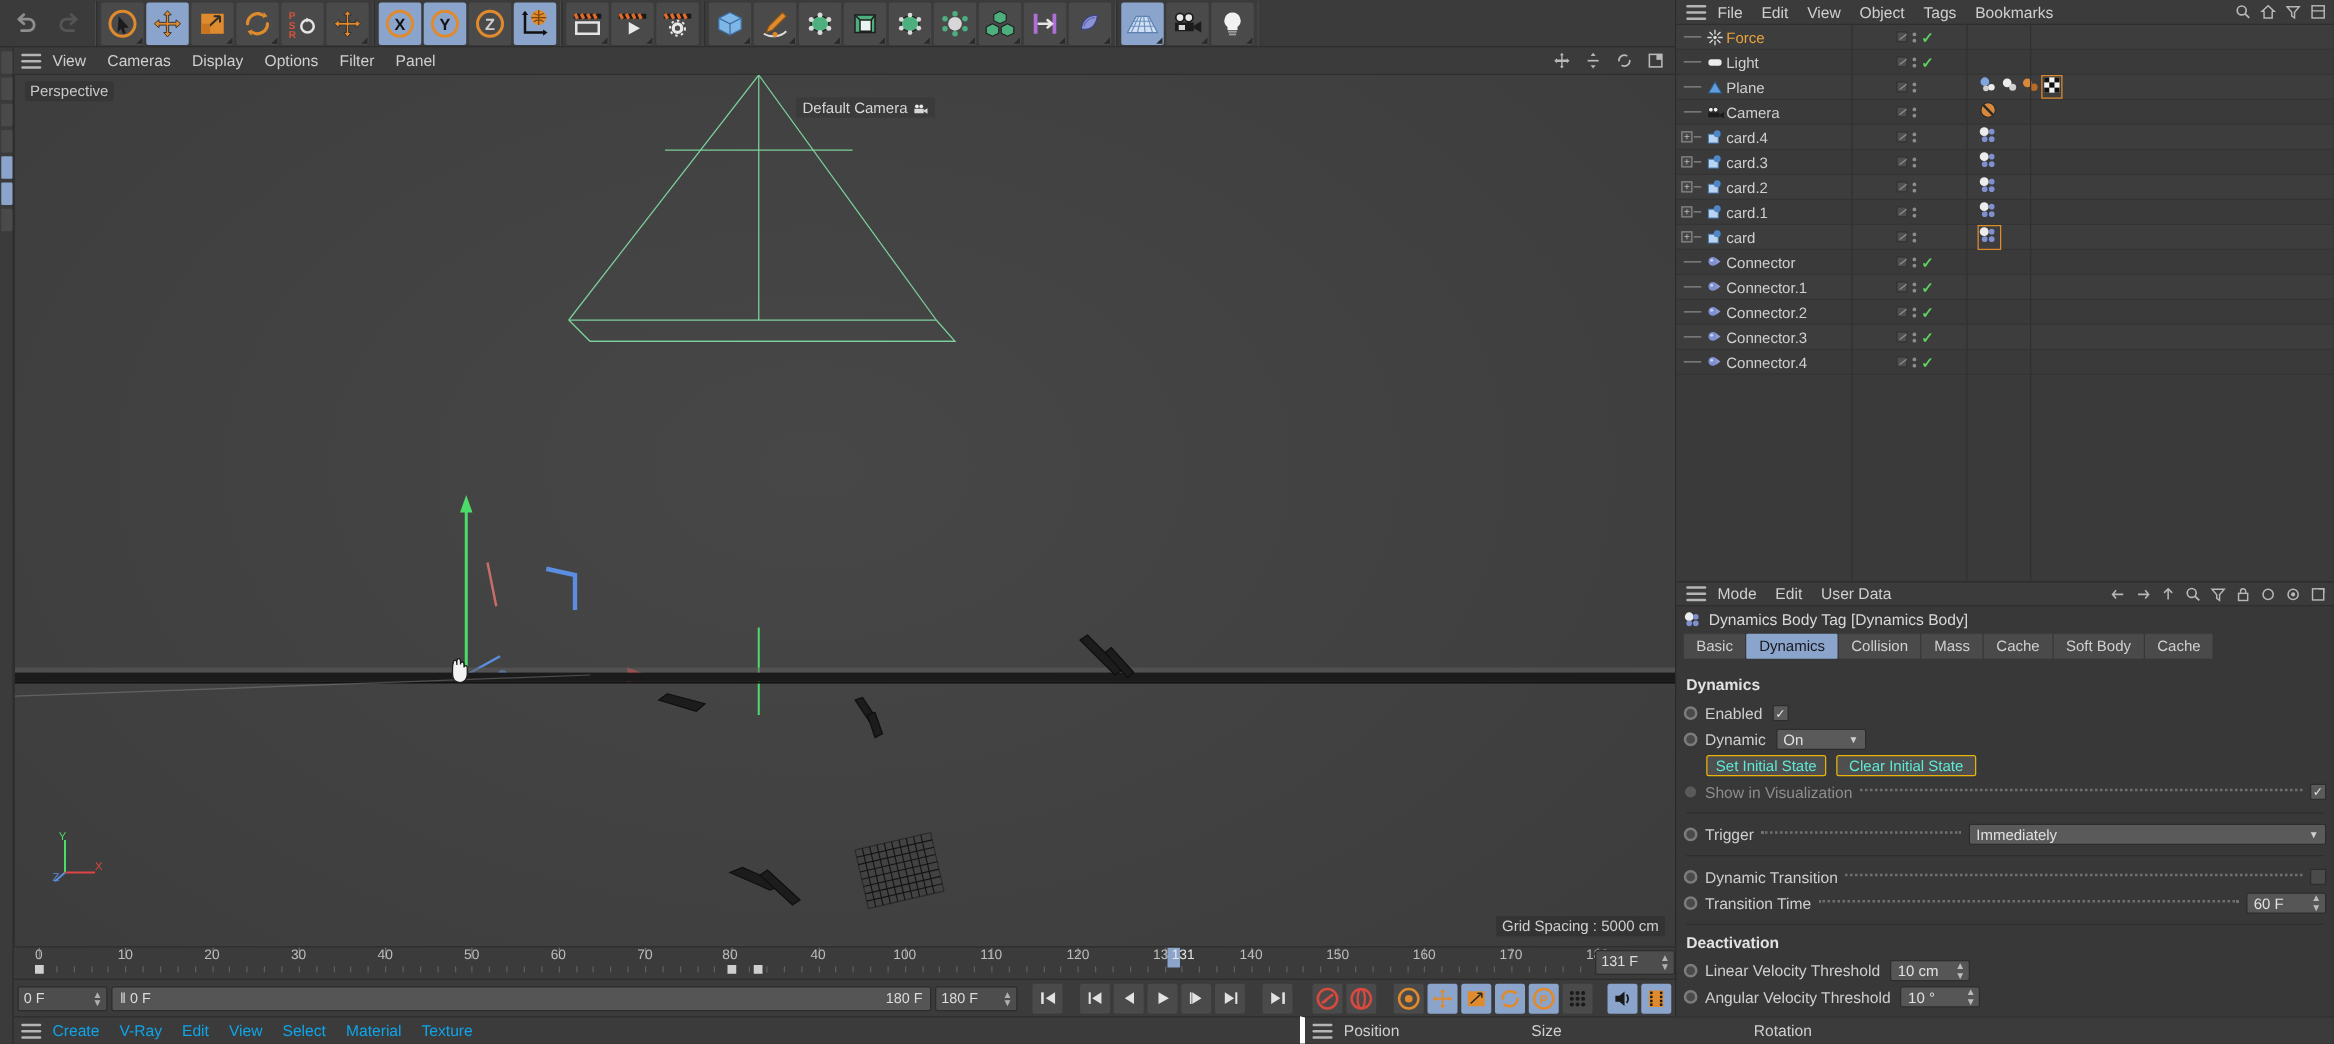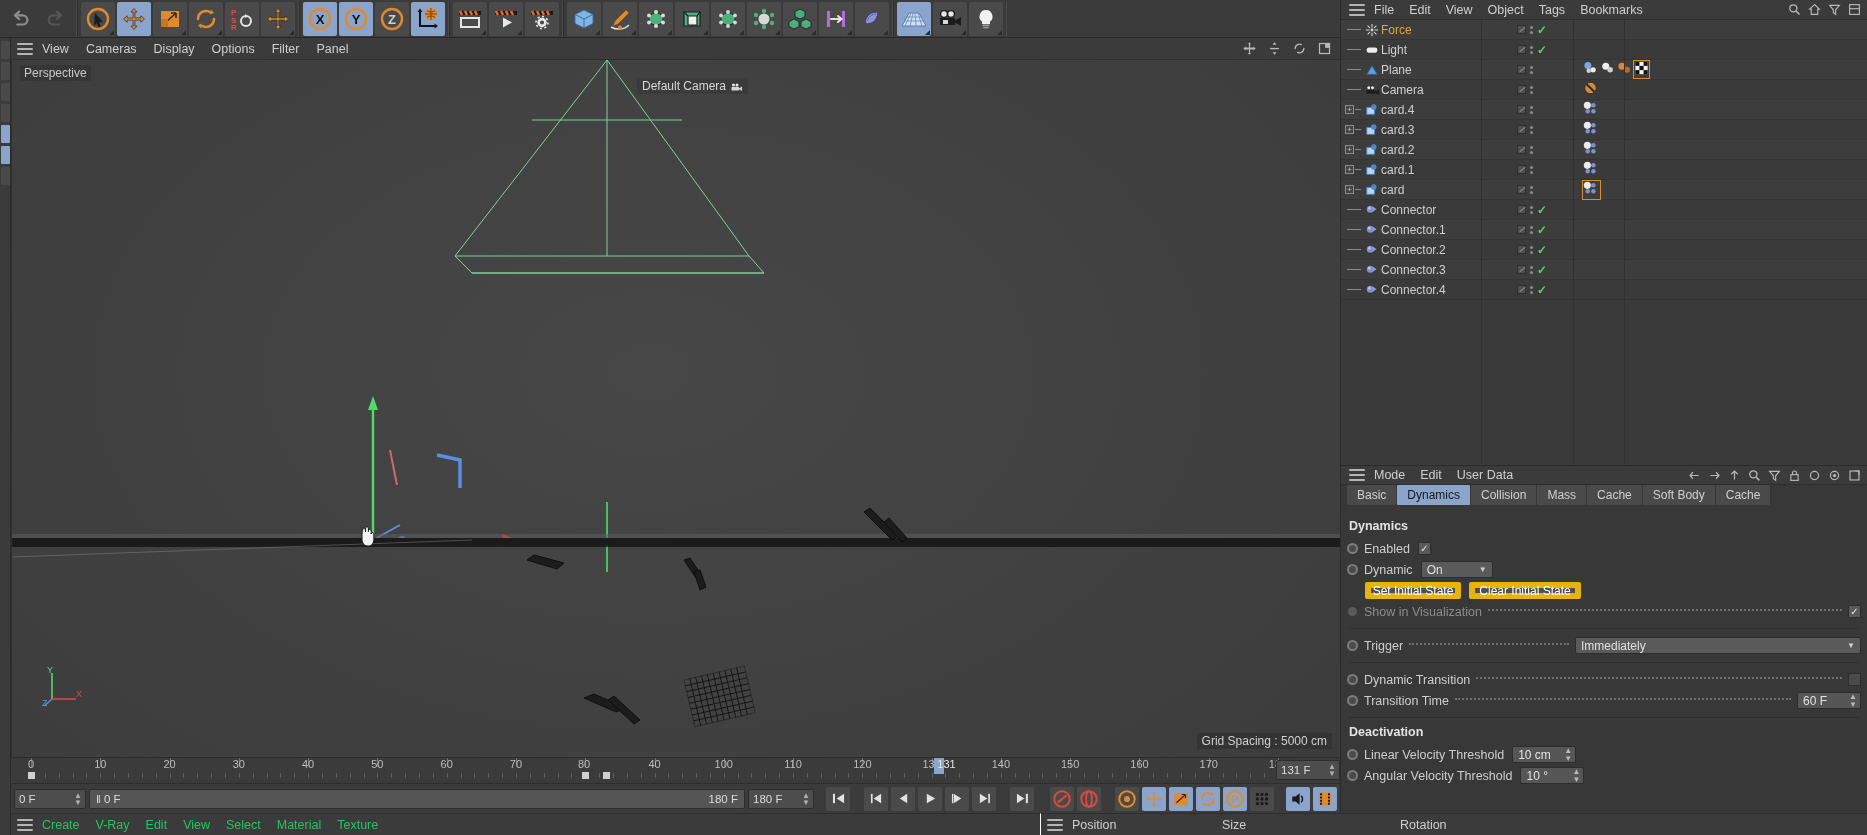--- a/index.html
+++ b/index.html
@@ -110,25 +110,25 @@
     display:flex; align-items:center; justify-content:center; cursor:pointer;
   }
   .tbtn.on{ background:#8aa4cc; }
 
   
   .matbar{
     position:absolute; left:11px; top:813px; width:1029px; height:22px;
     background:#3b3b3b; display:flex; align-items:center; padding-left:6px;
     border-top:1px solid #2e2e2e;
   }
-  .matbar a{ color:#22c55e; font-size:12.5px; margin-right:16px; cursor:pointer;}
+  .matbar a{ color:#0ea5e9; font-size:12.5px; margin-right:16px; cursor:pointer;}
   .coordbar{
     position:absolute; left:1040px; top:813px; width:827px; height:22px;
     background:#3b3b3b; display:flex; align-items:center; padding-left:6px;
-    border-top:1px solid #2e2e2e; border-left:1px solid #ffffff;
+    border-top:1px solid #2e2e2e; border-left:4px solid #ffffff;
   }
   .coordbar .lbl{ color:#cfcfcf; font-size:12.5px; }
 
   
   .right{
     position:absolute; left:1340px; top:0; width:527px; height:813px;
     background:#383838; border-left:1px solid #2b2b2b;
   }
   .om-menu{
     height:20px; background:#3b3b3b; display:flex; align-items:center; padding-left:8px;
@@ -188,22 +188,22 @@
   .plabel.dis{ color:#8d8d8d; }
   .dotfill{ flex:1; border-bottom:2px dotted #707070; margin:0 6px 4px 6px; min-width:8px; }
   .cbox{ width:13px;height:13px;background:#5a5a5a;border:1px solid #2d2d2d;
     display:flex;align-items:center;justify-content:center;font-size:10px;color:#e6e6e6;
     border-radius:1px; }
   .cbox.empty{ background:#4a4a4a; }
   .sel{ height:17px; background:#5a5a5a; border:1px solid #2d2d2d; border-radius:2px;
     font-size:12px; color:#e0e0e0; display:flex; align-items:center; padding:0 5px;
     gap:8px; }
   .sel .arr{ font-size:8px; color:#d0d0d0; }
-  .btn{ height:17px; background:#4f4f4f; border:6px solid #eab308; border-radius:2px;
-    font-size:12px; color:#ffffff; display:flex; align-items:center; justify-content:center;
+  .btn{ height:17px; background:#4f4f4f; border:1px solid #eab308; border-radius:2px;
+    font-size:12px; color:#5eead4; display:flex; align-items:center; justify-content:center;
     cursor:pointer; }
   .hr{ height:1px; background:#2e2e2e; margin:7px 2px 7px 2px; }
   .numbox{ height:17px; background:#565656; border:1px solid #2d2d2d; border-radius:2px;
     font-size:12px; color:#e2e2e2; display:flex; align-items:center; padding:0 5px;
     position:relative; }
   .numbox .sp{ position:absolute; right:3px; top:0px; font-size:8px; line-height:8px; color:#bbb;}
 </style>
 </head>
 <body>
 
@@ -1340,20 +1340,29 @@
               <circle cx="8" cy="8" r="5" fill="none" stroke="#b8b8b8" stroke-width="1.5"></circle>
               <circle cx="8" cy="8" r="2" fill="#b8b8b8"></circle>
             </svg></span>
         <span><svg width="13" height="13" viewBox="0 0 16 16">
               <rect x="2.5" y="2.5" width="11" height="11" fill="none" stroke="#b8b8b8" stroke-width="1.4"></rect>
               <path d="M9 2.5h4.5V7" fill="none" stroke="#b8b8b8" stroke-width="1.4"></path>
             </svg></span>
       </div>
     </div>
 
+    <div class="am-title">
+      <svg width="14" height="14" viewBox="0 0 16 16">
+        <circle cx="5" cy="5" r="4" fill="#ececec"></circle>
+          <circle cx="11" cy="5" r="2.6" fill="#7f8fd0"></circle>
+        <circle cx="5" cy="11" r="2.6" fill="#7f8fd0"></circle>
+          <circle cx="11" cy="11" r="2.6" fill="#7f8fd0"></circle>
+      </svg>
+      <span>Dynamics Body Tag [Dynamics Body]</span>
+    </div>
 
     <div class="am-tabs" id="amtabs">
         <div class="am-tab">Basic</div>
         <div class="am-tab active">Dynamics</div>
         <div class="am-tab">Collision</div>
         <div class="am-tab">Mass</div>
         <div class="am-tab">Cache</div>
         <div class="am-tab">Soft Body</div>
         <div class="am-tab">Cache</div>
       </div>

